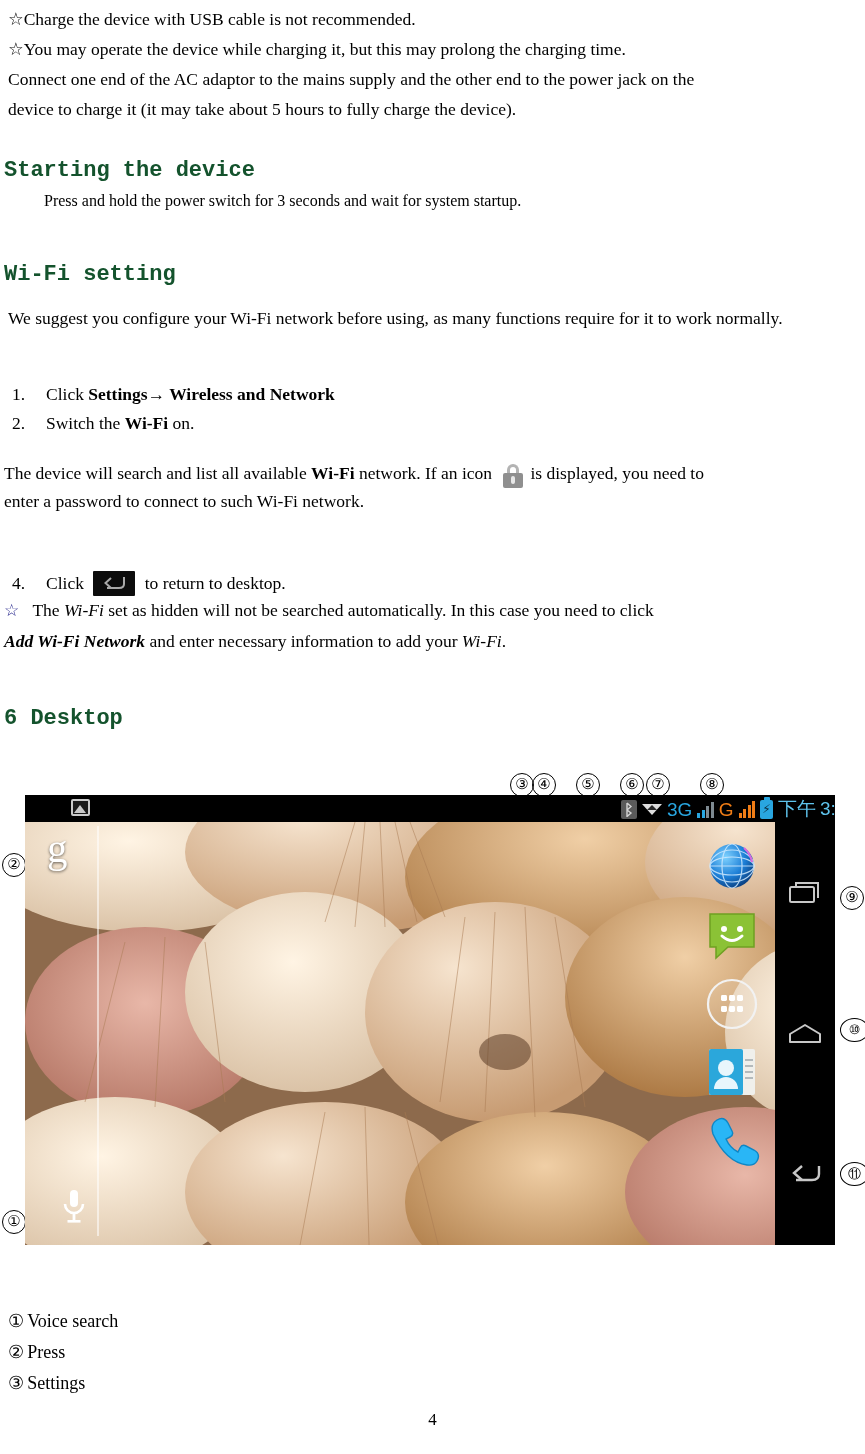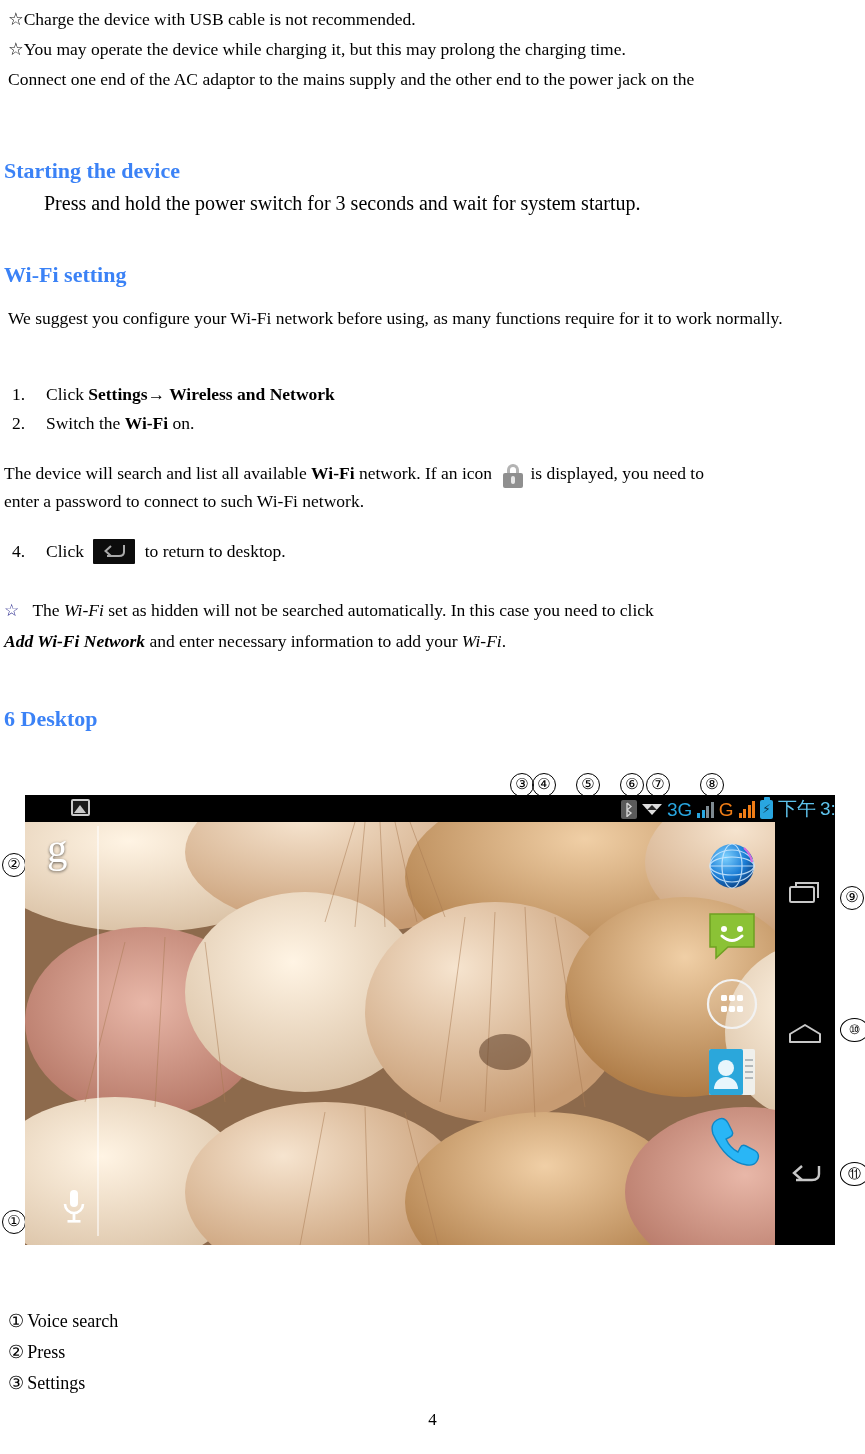--- a/index.html
+++ b/index.html
@@ -13,23 +13,23 @@
   }
   .page{position:relative;width:865px;height:1454px;padding:0;box-sizing:border-box;}
   .body-text{
     font-size:17.5px;
     line-height:30px;
     margin:0;
     padding:0 8px 0 4px;
   }
   .p-line{font-size:17.5px;line-height:30px;padding-left:4px;}
   .h-blue{
-    color:#3b82f6;
+    color:#14532d;
     font-weight:bold;
-    font-family:Liberation Serif, serif;
+    font-family:Liberation Mono, monospace;
   }
   .h1{font-size:22px;}
   .numlist{margin:0;padding:0;list-style:none;}
   .numlist li{
     font-size:17.5px;line-height:29px;
     padding-left:42px;position:relative;
   }
   .numlist li .num{position:absolute;left:8px;top:0;}
   b{font-weight:bold;}
   i{font-style:italic;}
@@ -174,24 +174,25 @@
 </style>
 </head>
 <body>
 
 <div class="page">
 
   <div style="position:absolute;left:4px;top:4px;width:856px;">
     <div class="p-line">☆Charge the device with USB cable is not recommended.</div>
     <div class="p-line">☆You may operate the device while charging it, but this may prolong the charging time.</div>
     <div class="p-line">Connect one end of the AC adaptor to the mains supply and the other end to the power jack on the</div>
+    <div class="p-line">device to charge it (it may take about 5 hours to fully charge the device).</div>
   </div>
 
   <div style="position:absolute;left:4px;top:158px;" class="h-blue h1">Starting the device</div>
-  <div style="position:absolute;left:44px;top:192px;font-size:20px;">Press and hold the power switch for 3 seconds and wait for system startup.</div>
+  <div style="position:absolute;left:44px;top:192px;font-size:16px;">Press and hold the power switch for 3 seconds and wait for system startup.</div>
 
   <div style="position:absolute;left:4px;top:262px;" class="h-blue h1">Wi-Fi setting</div>
 
   <div style="position:absolute;left:4px;top:303px;width:856px;" class="body-text">We suggest you configure your Wi-Fi network before using, as many functions require for it to work normally.</div>
 
   <ul class="numlist" style="position:absolute;left:4px;top:380px;width:800px;">
     <li>
       <span class="num">1.</span>
       <span>Click </span><b>Settings→ Wireless and Network</b>
     </li>
@@ -203,21 +204,21 @@
 
   <div style="position:absolute;left:4px;top:460px;width:856px;font-size:17.5px;line-height:27px;">
     <span>The device will search and list all available </span><b>Wi-Fi</b><span> network. If an icon</span>
     <span class="lock-icon">
       <span class="shackle"></span><span class="bodyl"></span><span class="kh"></span>
     </span><span>is displayed, you need to</span>
     <div>enter a password to connect to such Wi-Fi network.</div>
   </div>
 
 
-  <div style="position:absolute;left:12px;top:539px;width:850px;font-size:17.5px;">
+  <div style="position:absolute;left:12px;top:571px;width:850px;font-size:17.5px;">
     <span style="display:inline-block;width:34px;">4.</span><span>Click</span>
     <span class="backkey">
       <svg width="28" height="17" viewBox="0 0 28 17">
         <path d="M24 2 L24 9 Q24 13 19 13 L7 13" stroke="#a9a9a9" stroke-width="2" fill="none"></path>
         <path d="M11 8 L5.5 13 L11 18" stroke="#a9a9a9" stroke-width="2" fill="none" transform="translate(0,-5)"></path>
       </svg>
     </span>
     <span>to return to desktop.</span>
   </div>
 

